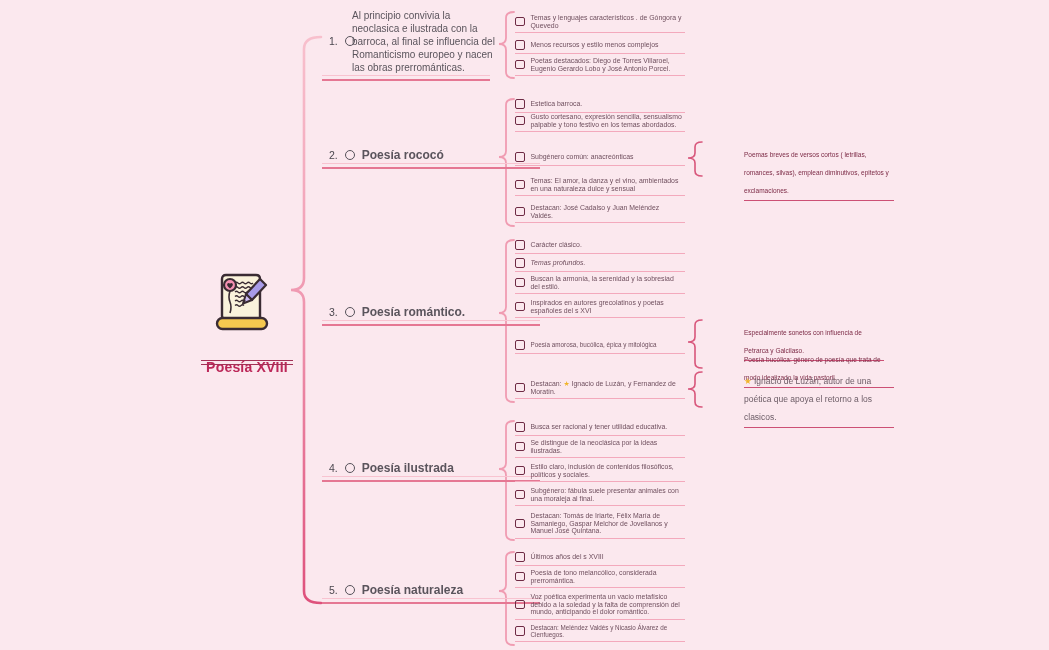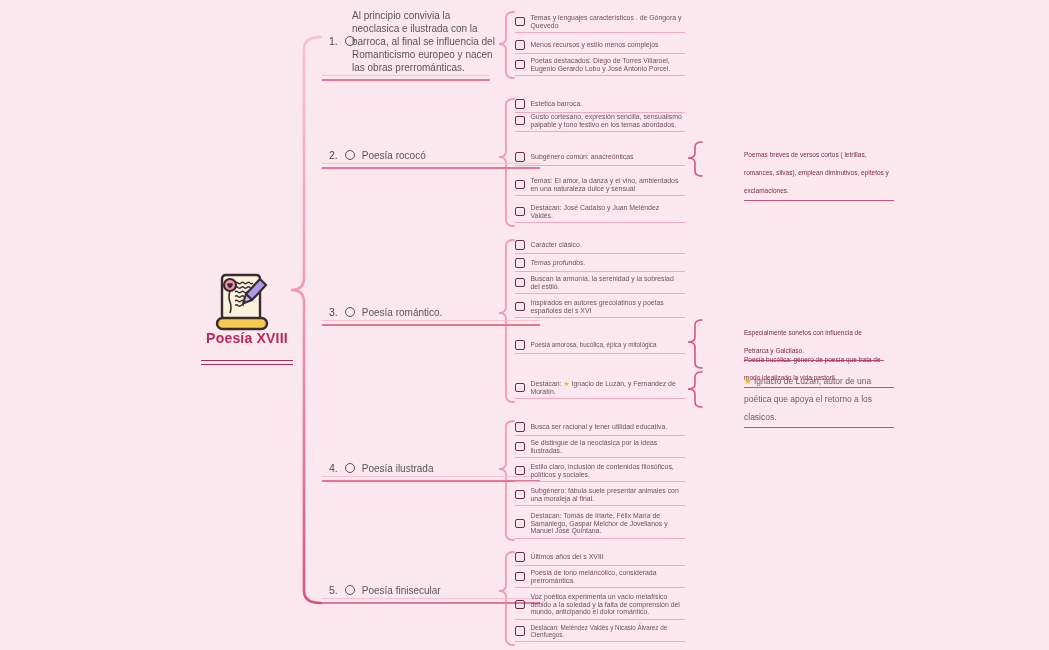--- a/index.html
+++ b/index.html
@@ -3,30 +3,30 @@
 <meta charset="utf-8">
 <style>
   html,body{margin:0;padding:0;}
   body{font-family:"Liberation Sans","DejaVu Sans",sans-serif;}
   .canvas{position:relative;width:1049px;height:650px;background:#FBE8EE;overflow:hidden;}
 
   .braces{position:absolute;left:0;top:0;pointer-events:none;}
 
   
   .central-icon{position:absolute;left:212px;top:271px;}
-  .central-title{position:absolute;left:197px;top:330px;width:100px;text-align:center;
+  .central-title{position:absolute;left:197px;top:359px;width:100px;text-align:center;
     font-size:14px;font-weight:bold;color:#BC2859;letter-spacing:.2px;}
   .central-underline{position:absolute;left:201px;top:360px;width:92px;height:3px;
     border-top:1.7px solid #A23155;border-bottom:1.7px solid #A23155;}
 
   
   .branch-head{position:absolute;left:329px;display:flex;align-items:center;gap:7px;height:14px;}
   .branch-num{font-size:10.5px;color:#4A464E;}
   .branch-circle{width:10px;height:10px;border:1.6px solid#56525A;border-radius:50%;box-sizing:border-box;flex:0 0 auto;background:transparent;}
-  .branch-label{font-size:10px;color:#5A545C;white-space:nowrap;}
+  .branch-label{font-size:12px;color:#5A545C;white-space:nowrap;font-weight:bold;}
   .branch-paragraph{position:absolute;left:352px;top:9px;width:145px;font-size:10px;line-height:13px;color:#5A545C;}
   .branch-underline{position:absolute;left:322px;height:3px;border-top:1.2px solid #F8C3D0;border-bottom:2px solid #E57793;}
 
   
   .item-row{position:absolute;left:515px;width:170px;display:flex;align-items:center;gap:6px;
     padding-bottom:3px;border-bottom:1.5px solid #F3A9BC;box-sizing:border-box;}
   .cbx{width:7.5px;height:7.5px;border:1.3px solid #6E2A44;border-radius:2px;flex:0 0 auto;background:transparent;}
   .item-text{font-size:6.9px;line-height:7.6px;color:#6F4F5E;width:152px;}
   .item-text.xs{font-size:6.3px;line-height:7.2px;}
   .item-text.italic{font-style:italic;}
@@ -189,21 +189,21 @@
     <span class="item-text">Subgénero: fábula suele presentar animales con una moraleja al final.</span>
   </div>
   <div class="item-row" style="top:512px">
     <span class="cbx"></span>
     <span class="item-text">Destacan: Tomás de Iriarte, Félix María de Samaniego, Gaspar Melchor de Jovellanos y Manuel José Quintana.</span>
   </div>
 
   <div class="branch-head" style="top:583px">
     <span class="branch-num">5.</span>
     <span class="branch-circle"></span>
-    <span class="branch-label">Poesía finisecular</span>
+    <span class="branch-label">Poesía naturaleza</span>
   </div>
   <div class="branch-underline" style="top:598px;width:218px"></div>
 
   <div class="item-row" style="top:552px">
     <span class="cbx"></span>
     <span class="item-text">Últimos años del s XVIII</span>
   </div>
   <div class="item-row" style="top:569px">
     <span class="cbx"></span>
     <span class="item-text">Poesía de tono melancólico, considerada prerromántica.</span>

